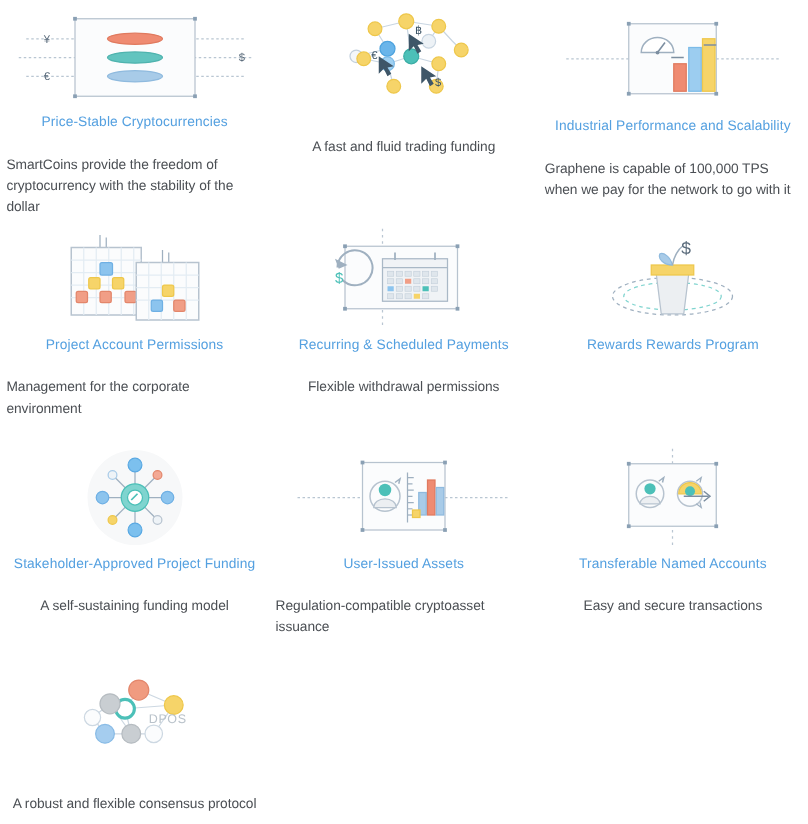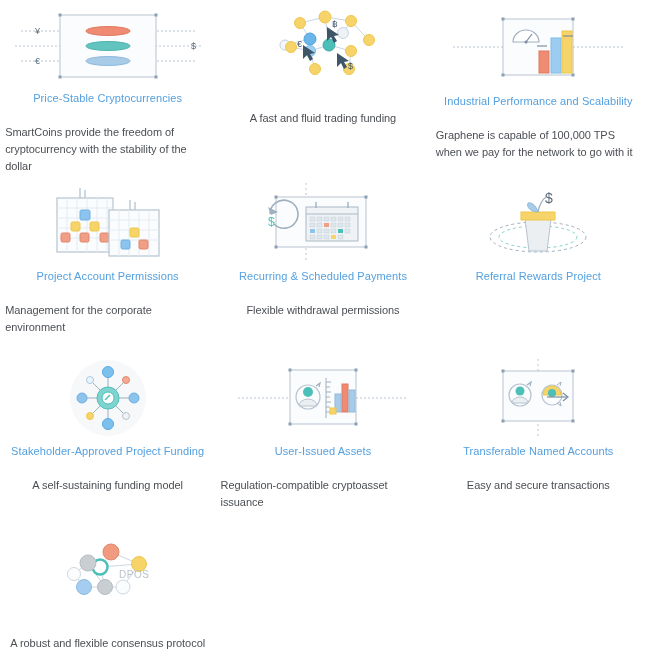--- a/index.html
+++ b/index.html
@@ -233,21 +233,21 @@
       <svg width="130" height="80" viewBox="0 0 130 80">
         <ellipse cx="65" cy="54" rx="48" ry="15" fill="none" stroke="#9fb0c0" stroke-width="1" stroke-dasharray="3 3"></ellipse>
         <ellipse cx="65" cy="54" rx="39" ry="11" fill="none" stroke="#7fd4cf" stroke-width="1" stroke-dasharray="3 3"></ellipse>
         <path d="M52 36 L78 36 L74 68 L56 68 Z" fill="#eceff2" stroke="#b7c3cf" stroke-width="1"></path>
         <rect x="48" y="29" width="34" height="8" fill="#f6d469" stroke="#eec74b" stroke-width="1"></rect>
         <path d="M65 29 C63 22 58 19 55 20 C53 24 58 29 65 29 Z" fill="#a8cbe8" stroke="#8fbade" stroke-width="1"></path>
         <path d="M65 29 C66 22 70 16 73 14" fill="none" stroke="#9fb0c0" stroke-width="1.2"></path>
         <text x="72" y="20" font-family="'Liberation Sans',sans-serif" font-size="14" fill="#5a6b7b">$</text>
       </svg>
     </div>
-    <div class="feature-title">Referral Rewards Project</div>
+    <div class="feature-title">Rewards Rewards Program</div>
   </div>
 
   <div class="feature-card">
     <div class="icon-wrap">
       <svg width="100" height="84" viewBox="0 0 100 84">
         <circle cx="50" cy="42" r="38" fill="#f7f8f9"></circle>
         <g stroke="#9fb0c0" stroke-width="1">
           <line x1="50" y1="42" x2="50" y2="16"></line>
           <line x1="50" y1="42" x2="50" y2="68"></line>
           <line x1="50" y1="42" x2="24" y2="42"></line>

